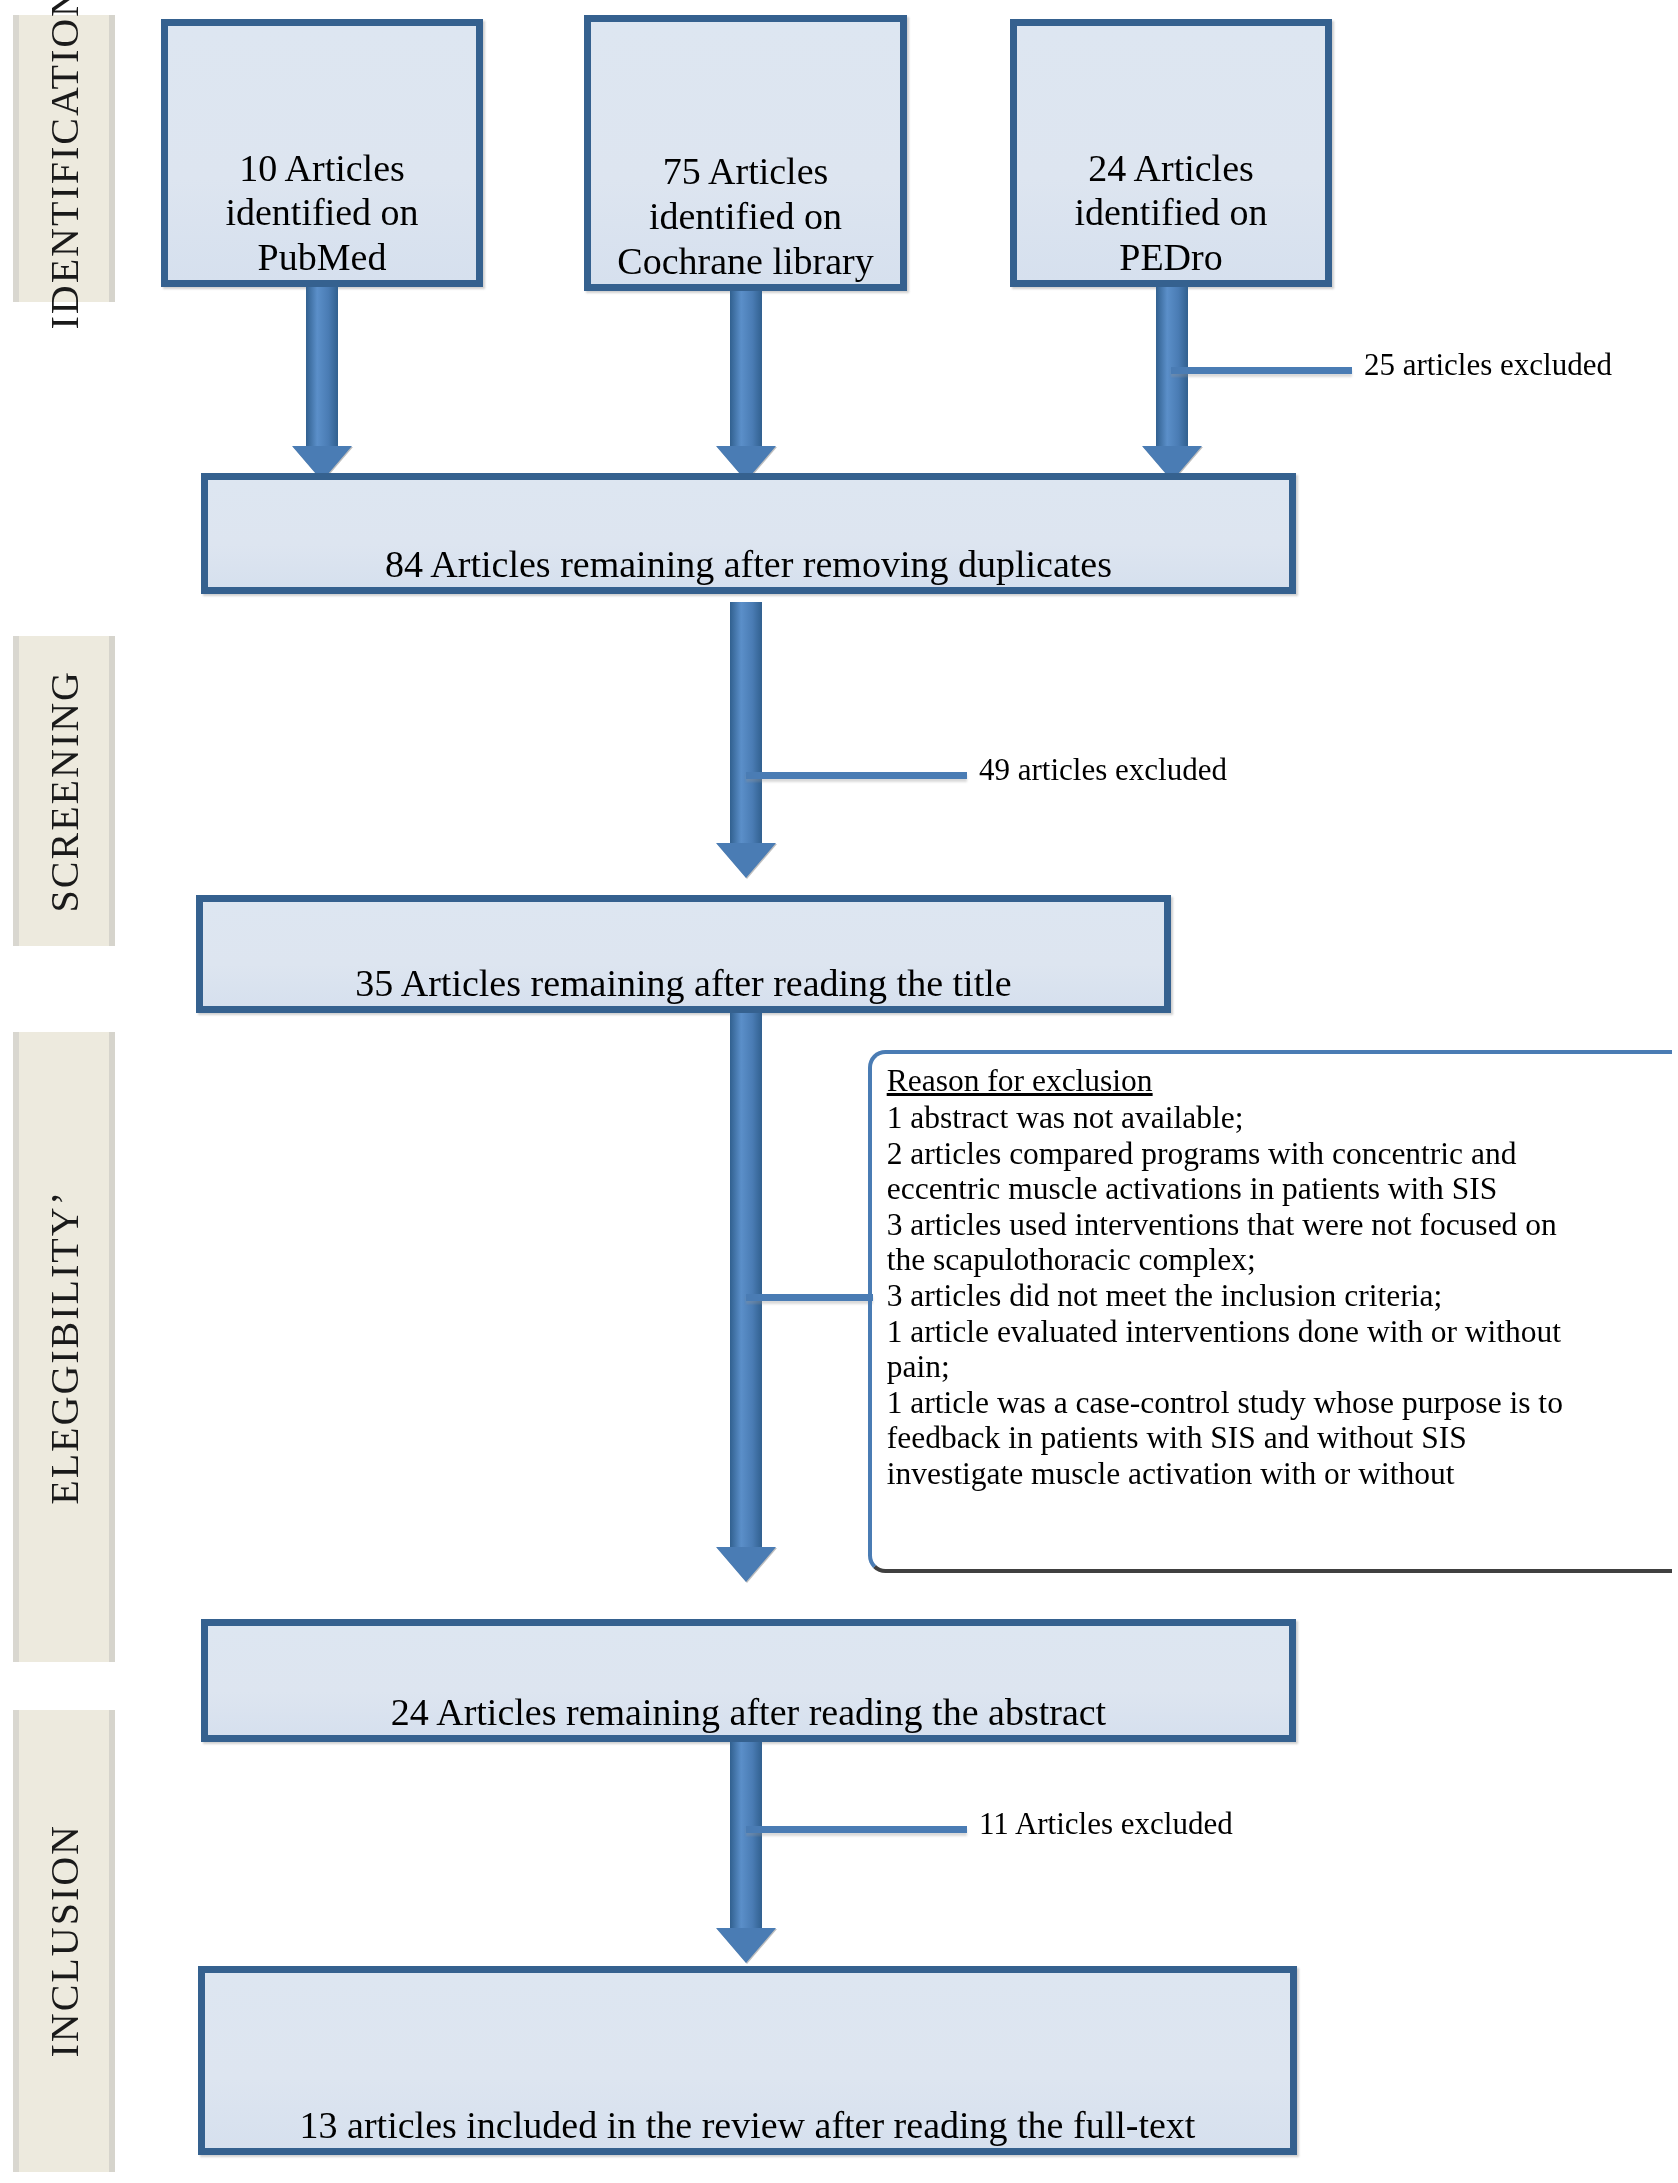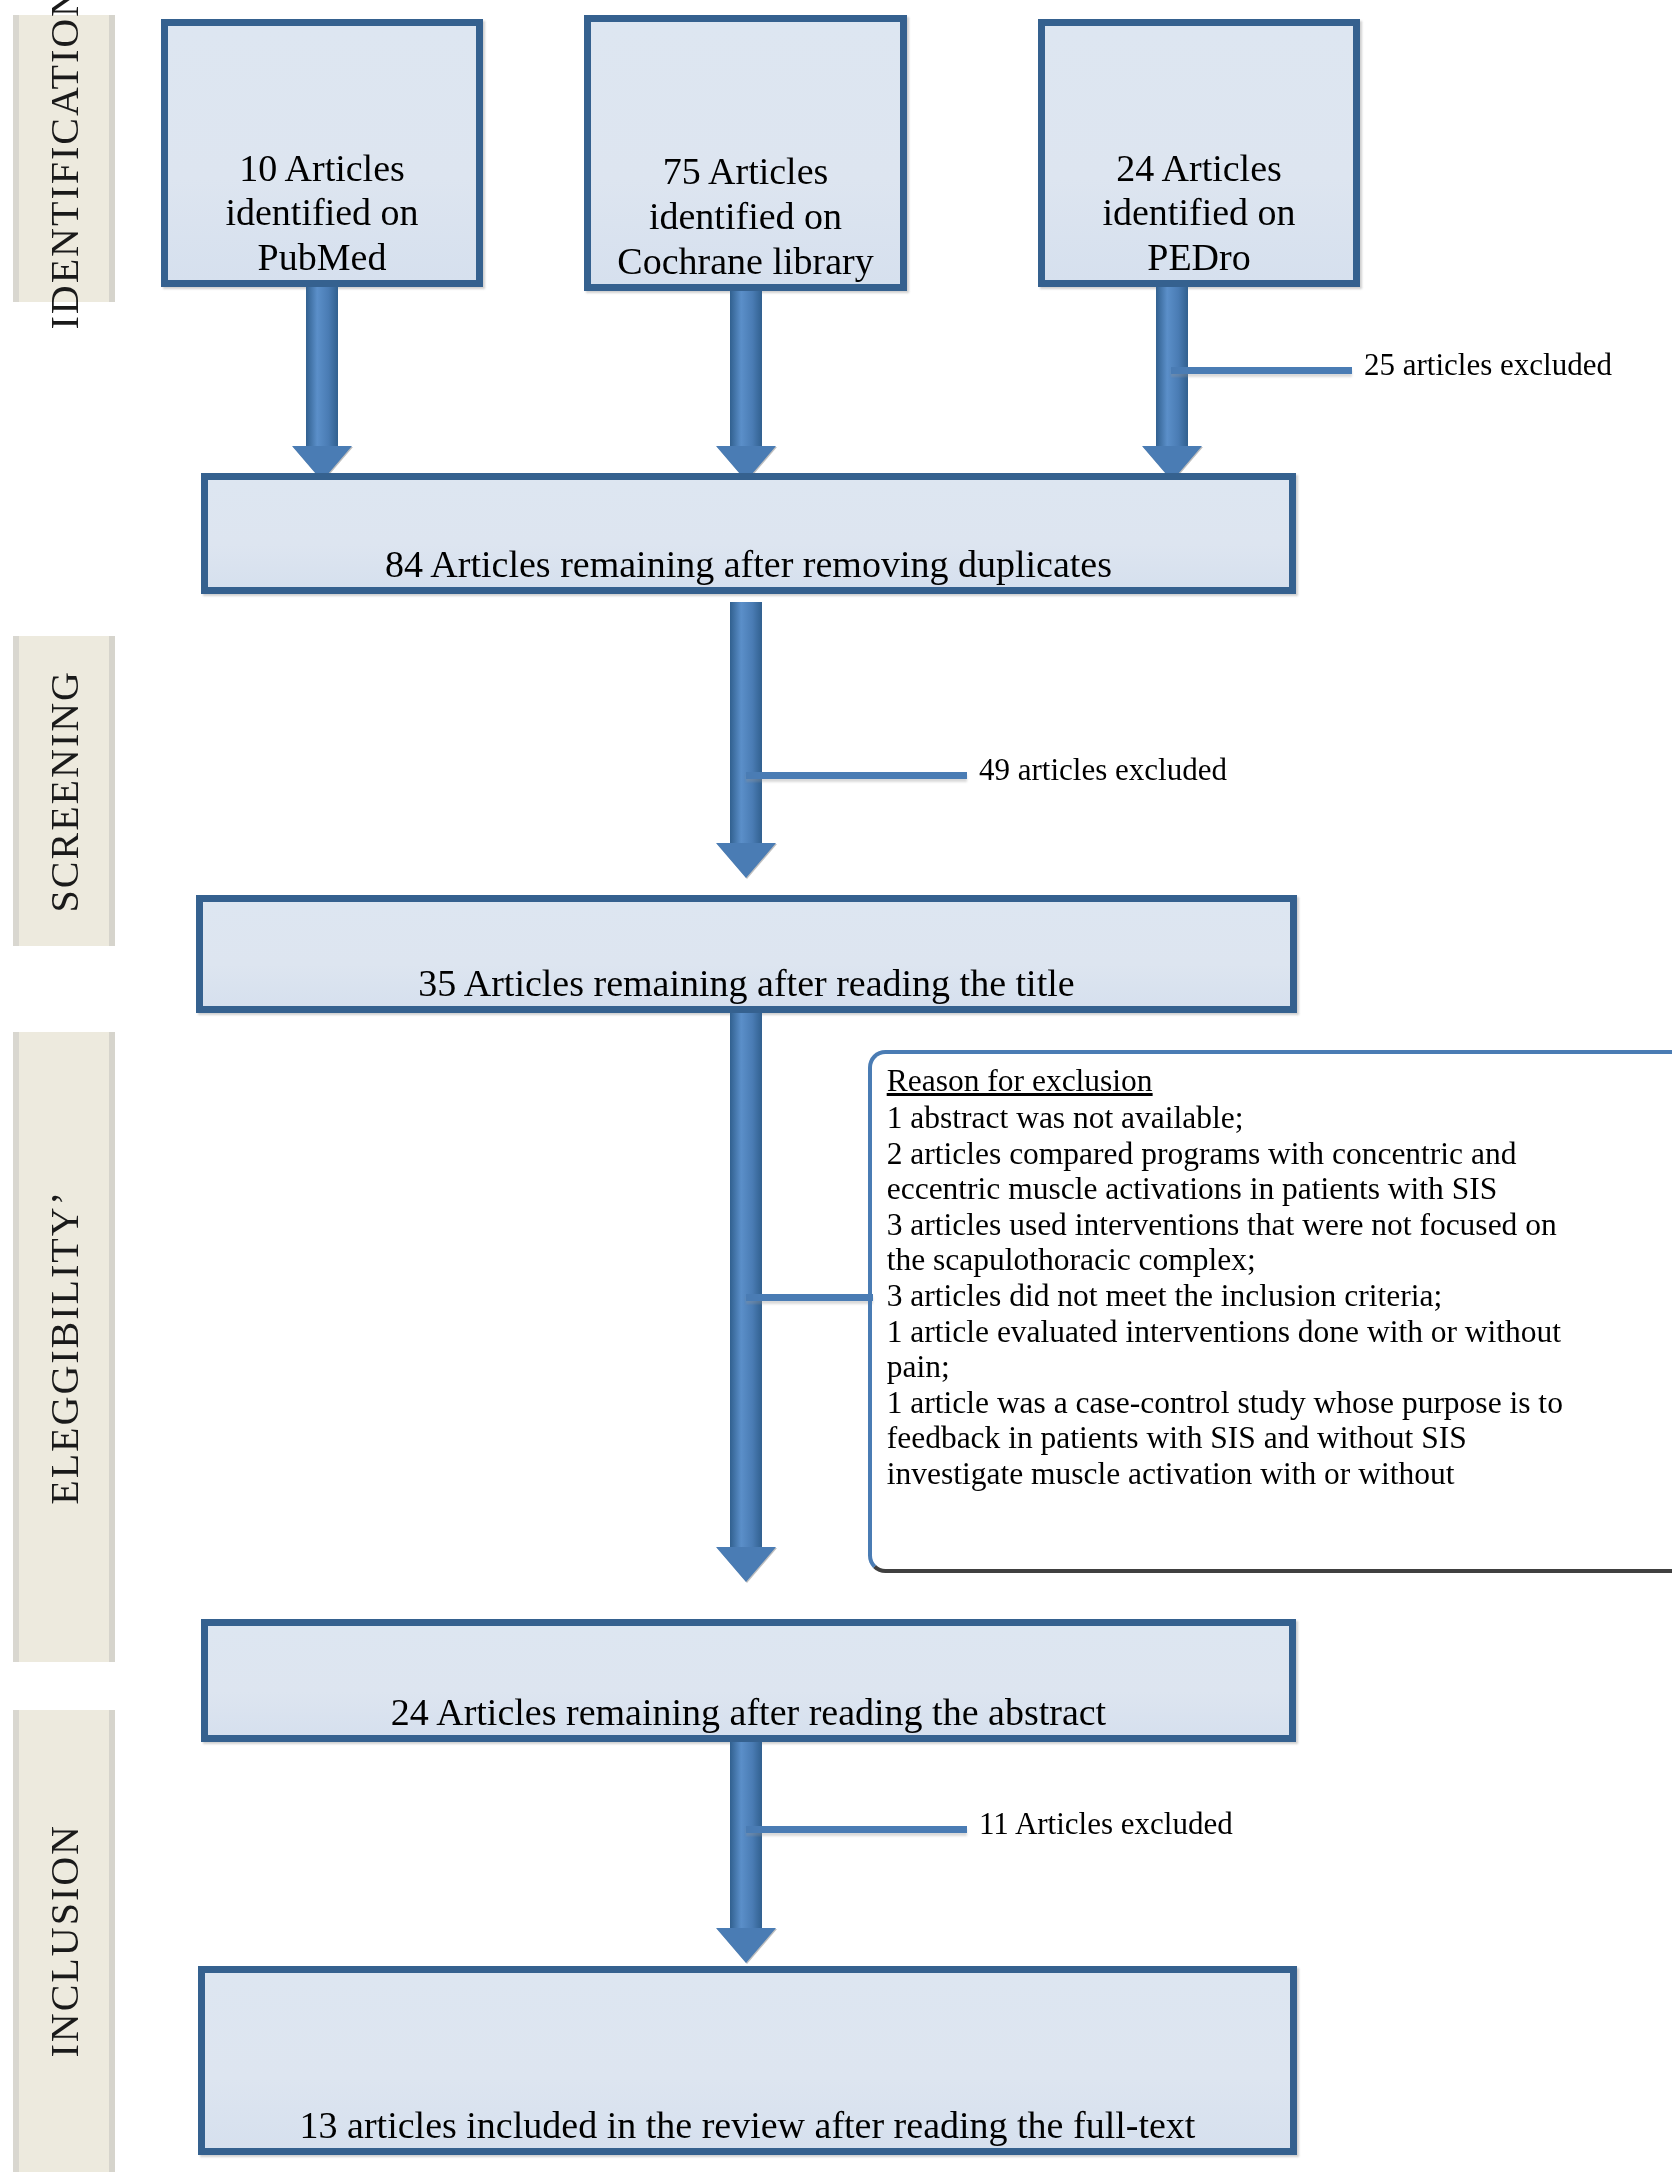--- a/index.html
+++ b/index.html
@@ -149,21 +149,21 @@
   </div>
 
   <div class="fbox tall" style="left:161px; top:19px; width:322px; height:268px;">
     <span class="btext">10 Articles identified on PubMed</span>
   </div>
 
   <div class="fbox tall" style="left:584px; top:14.7px; width:323px; height:276px;">
     <span class="btext">75 Articles identified on Cochrane library</span>
   </div>
 
-  <div class="fbox tall" style="left:1038px; top:19px; width:322px; height:268px;">
+  <div class="fbox tall" style="left:1010px; top:19px; width:322px; height:268px;">
     <span class="btext">24 Articles identified on PEDro</span>
   </div>
 
   <div class="arrow" style="left:288px; top:287px; width:67px; height:194px;">
     <div class="shaft" style="width:32px; height:159px;"></div>
     <div class="head"></div>
   </div>
 
   <div class="arrow" style="left:712px; top:291px; width:67px; height:190px;">
     <div class="shaft" style="width:32px; height:155px;"></div>
@@ -183,21 +183,21 @@
   </div>
 
   <div class="arrow" style="left:712px; top:602px; width:67px; height:276px;">
     <div class="shaft" style="width:32px; height:241px;"></div>
     <div class="head"></div>
   </div>
 
   <div class="sideline" style="left:746px; top:772px; width:221px;"></div>
   <div class="sidelabel" style="left:979px; top:752px;">49 articles excluded</div>
 
-  <div class="fbox" style="left:196px; top:895px; width:1101px; height:118px;">
+  <div class="fbox" style="left:196px; top:895px; width:975px; height:118px;">
     <span class="btext">35 Articles remaining after reading the title</span>
   </div>
 
   <div class="arrow" style="left:712px; top:1013px; width:67px; height:569px;">
     <div class="shaft" style="width:32px; height:535px;"></div>
     <div class="head"></div>
   </div>
 
   <div class="sideline" style="left:746px; top:1294px; width:127px;"></div>
 

